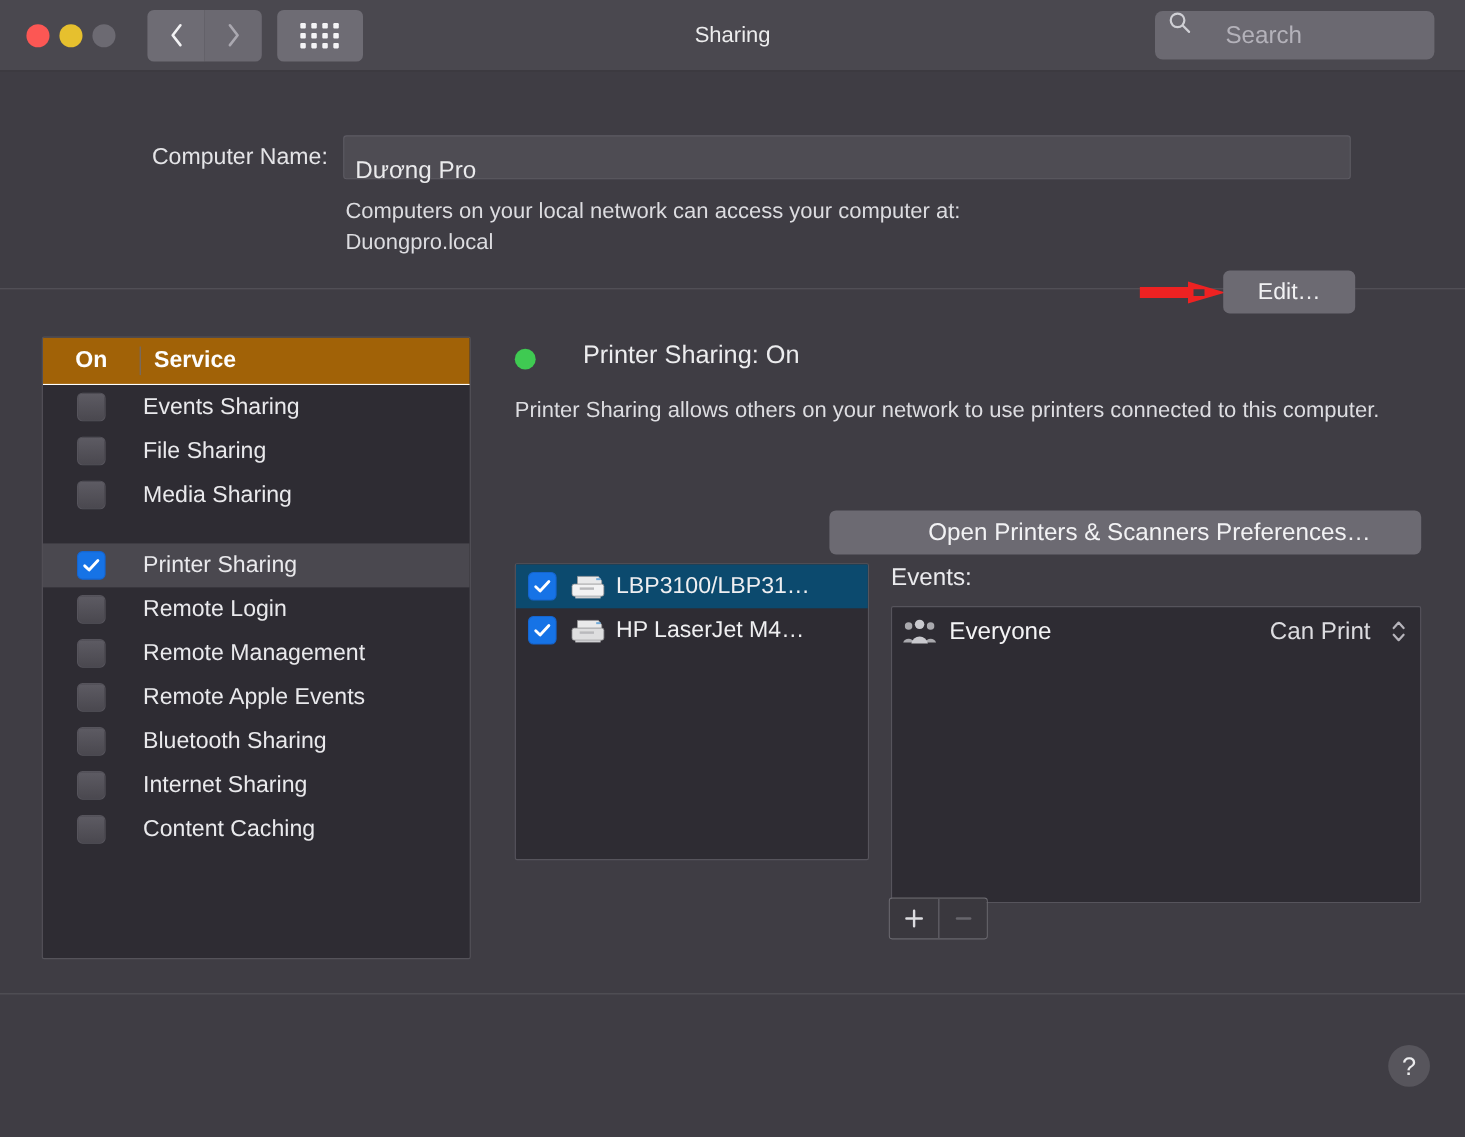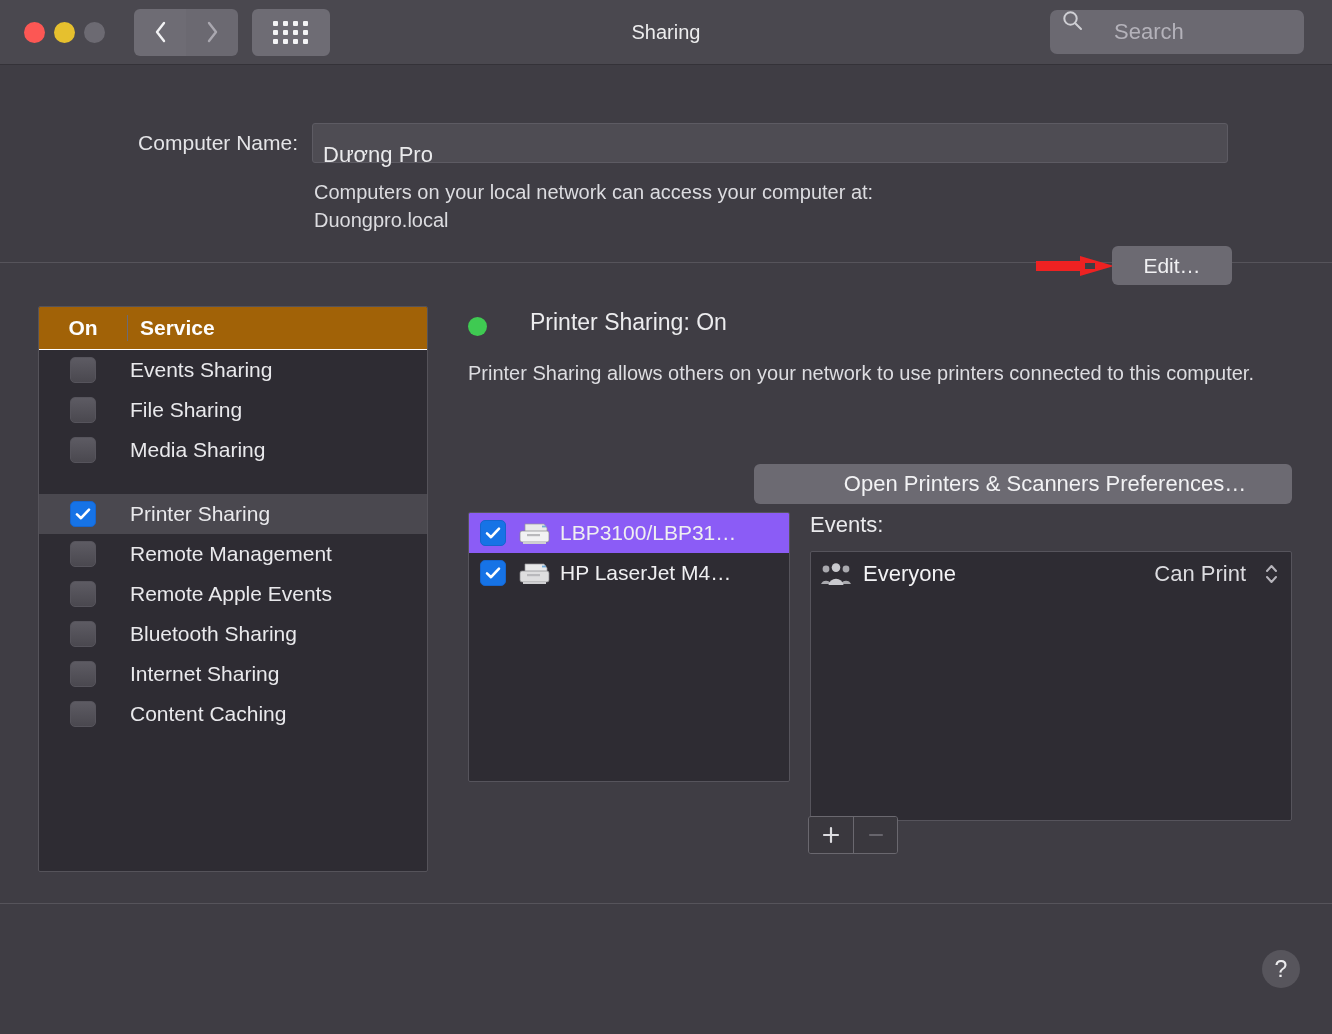--- a/index.html
+++ b/index.html
@@ -184,21 +184,21 @@
   .listbox {
     background: #2e2c33;
     border: 1px solid #56545c;
     border-radius: 2px;
     height: 270px;
     overflow: hidden;
   }
   .printer-row {
     display: flex; align-items: center; height: 40px; padding-left: 11px;
   }
-  .printer-row.alt { background: #8b5cf6; }
+  .printer-row.alt { background: #0c4a6e; }
   .printer-row .cbox { flex: none; }
   .p-icon { width: 34px; height: 26px; margin: 0 8px 0 12px; flex: none; }
   .p-name {
     font-size: 21px; color: #efeff1;
     white-space: nowrap; overflow: hidden;
   }
 
   .user-row {
     display: flex; align-items: center; height: 44px;
     padding: 0 11px 0 10px;
@@ -340,20 +340,26 @@
         </div>
         <div class="svc-row selected">
           <div class="svc-cb-cell">
             <div class="cbox on">
               <svg viewBox="0 0 18 18">
                 <path d="M3 9.4 L7 13.2 L15 4.6"></path>
               </svg>
             </div>
           </div>
           <div class="svc-name">Printer Sharing</div>
+        </div>
+        <div class="svc-row">
+          <div class="svc-cb-cell">
+            <div class="cbox"></div>
+          </div>
+          <div class="svc-name">Remote Login</div>
         </div>
         <div class="svc-row">
           <div class="svc-cb-cell">
             <div class="cbox"></div>
           </div>
           <div class="svc-name">Remote Management</div>
         </div>
         <div class="svc-row">
           <div class="svc-cb-cell">
             <div class="cbox"></div>

